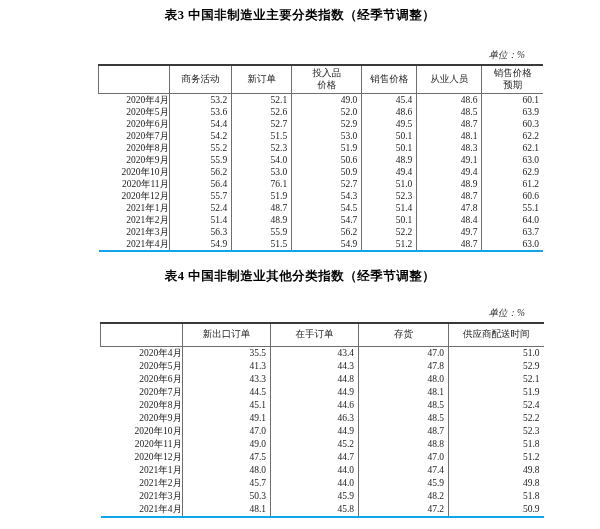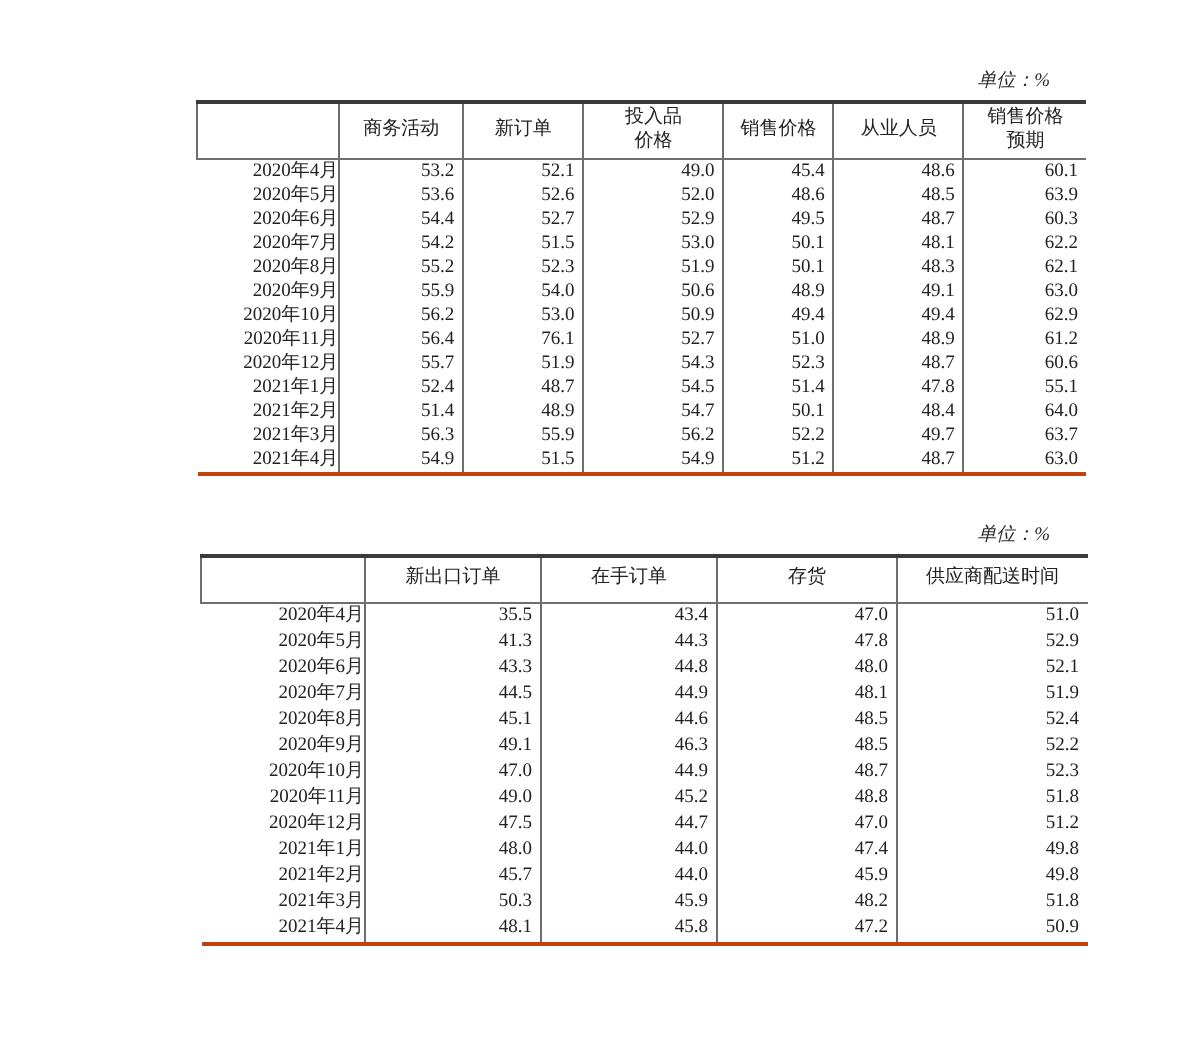--- a/index.html
+++ b/index.html
@@ -61,36 +61,37 @@
   }
   thead th + th { border-left: 1px solid #6e6e6e; }
   thead th:first-child { border-left: 1px solid #6e6e6e; }
 
   tbody td {
     padding: 0;
     vertical-align: middle;
     overflow: hidden;
   }
   tbody td + td { border-left: 1px solid #6e6e6e; }
-  tbody tr:last-child td { border-bottom: 2px solid #c2410c; }
+  tbody tr:last-child td { border-bottom: 2px solid #0ea5e9; }
 
   .t3 thead th { height: 22px; }
   .t3 tbody td { height: 12px; line-height: 12px; }
   .t4 thead th { height: 18px; }
   .t4 tbody td { height: 13px; line-height: 13px; }
 
   td.month { text-align: right; margin-top: 31px; }
   td.num   { text-align: right; padding-right: 4px; }
 </style>
 </head>
 <body>
 
 <div class="sheet">
 
   <section>
+    <h2 class="table-title t3-title">表3  中国非制造业主要分类指数（经季节调整）</h2>
     <div class="twrap">
       <div class="unit unit-3">单位：%</div>
       <table class="t3">
         <colgroup>
           <col style="width:71px">
             <col style="width:62px">
             <col style="width:60px">
           <col style="width:70px">
             <col style="width:55px">
             <col style="width:65px">
@@ -226,20 +227,21 @@
               <td class="num">51.2</td>
               <td class="num">48.7</td>
               <td class="num">63.0</td>
             </tr>
           </tbody>
       </table>
     </div>
   </section>
 
   <section>
+    <h2 class="table-title t4-title">表4  中国非制造业其他分类指数（经季节调整）</h2>
     <div class="twrap4">
       <div class="unit unit-4">单位：%</div>
       <table class="t4">
         <colgroup>
           <col style="width:82px">
             <col style="width:88px">
             <col style="width:88px">
           <col style="width:90px">
             <col style="width:95px">
         </colgroup>

